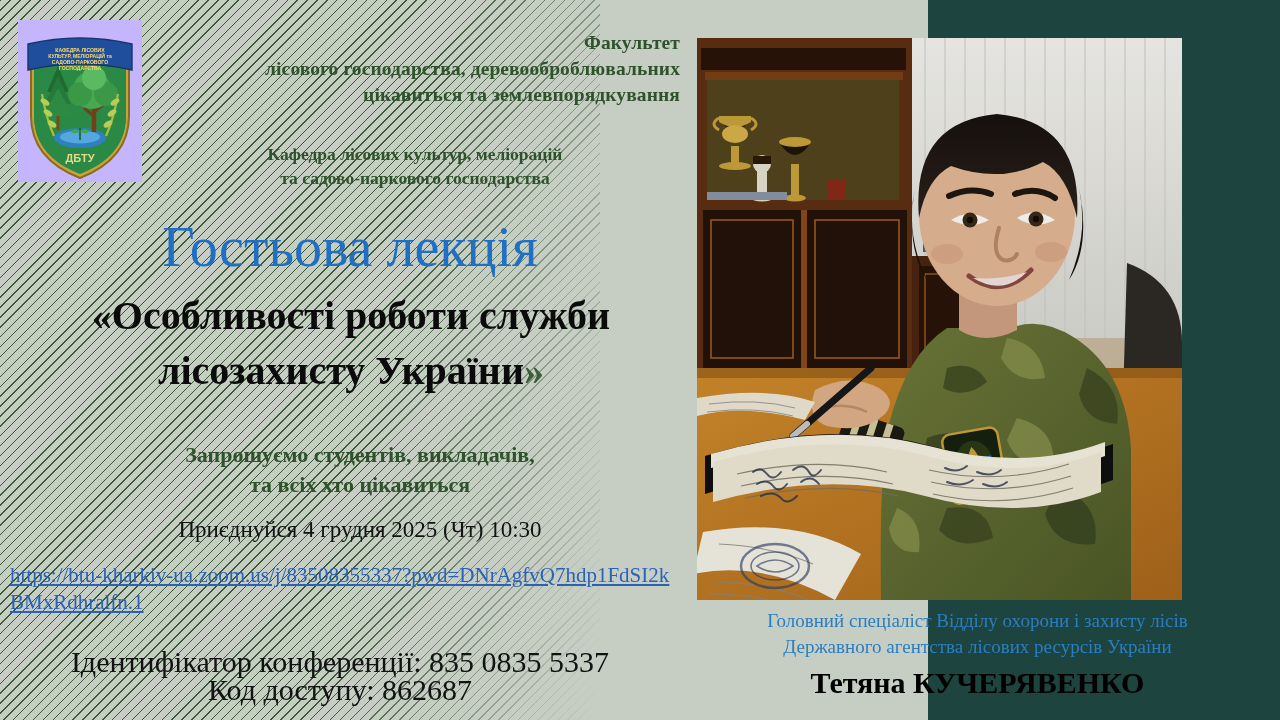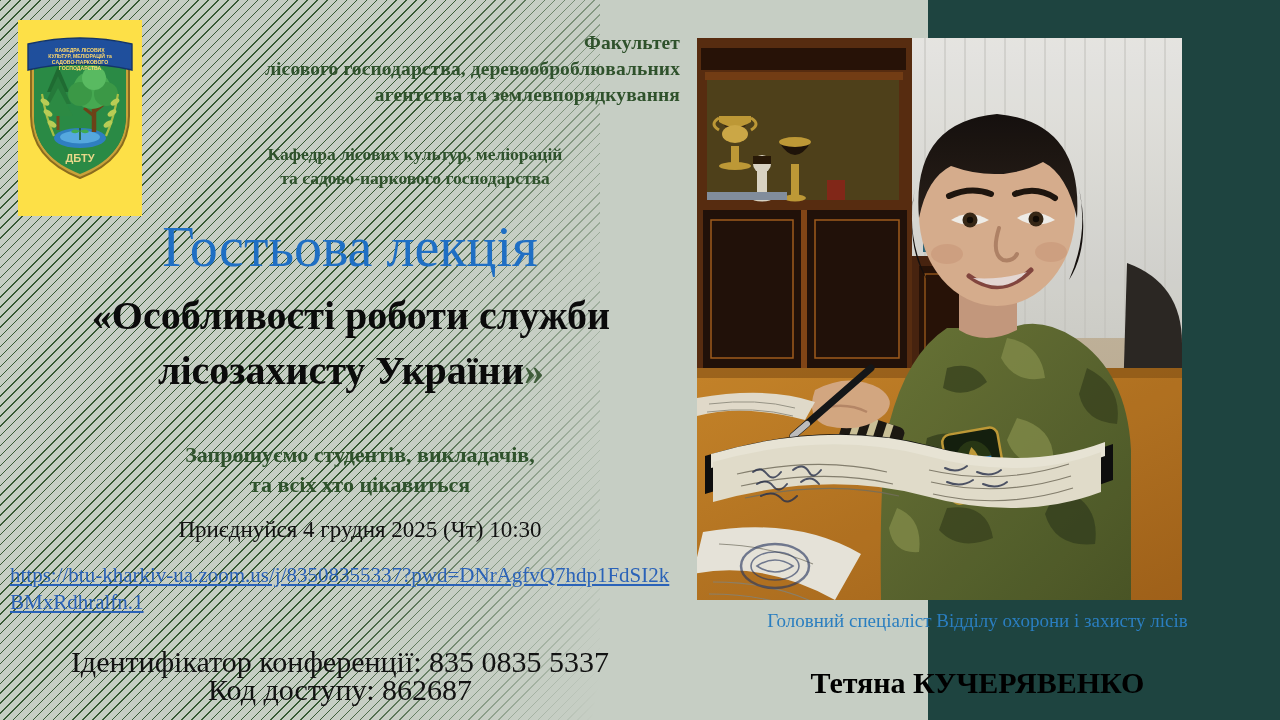--- a/index.html
+++ b/index.html
@@ -30,22 +30,22 @@
     -webkit-mask-image:linear-gradient(100deg,#000 0%,#000 62%,transparent 99%);
     mask-image:linear-gradient(100deg,#000 0%,#000 62%,transparent 99%);
   }
   
   .teal-panel{
     position:absolute;right:0;top:0;width:352px;height:720px;
     background:#1e4440;
   }
   
   .emblem-box{
-    position:absolute;left:18px;top:20px;width:124px;height:196px;
-    background:#fde047;
+    position:absolute;left:18px;top:20px;width:124px;height:162px;
+    background:#c4b5fd;
   }
   .emblem-svg{display:block;width:124px;height:162px;}
   
   .faculty{
     position:absolute;left:150px;top:30px;width:530px;
     text-align:right;color:#2f522c;
     font-weight:bold;font-size:19.5px;line-height:26px;
     letter-spacing:.1px;
   }
   .dept{
@@ -170,21 +170,21 @@
       <text x="62" y="31.5" text-anchor="middle" font-family="Liberation Sans, sans-serif" font-size="5.1" font-weight="bold" fill="#ffd96b">КАФЕДРА ЛІСОВИХ</text>
       <text x="62" y="37.5" text-anchor="middle" font-family="Liberation Sans, sans-serif" font-size="5.1" font-weight="bold" fill="#ffd96b">КУЛЬТУР, МЕЛІОРАЦІЙ та</text>
       <text x="62" y="43.5" text-anchor="middle" font-family="Liberation Sans, sans-serif" font-size="5.1" font-weight="bold" fill="#ffd96b">САДОВО-ПАРКОВОГО</text>
       <text x="62" y="49.5" text-anchor="middle" font-family="Liberation Sans, sans-serif" font-size="5.1" font-weight="bold" fill="#ffd96b">ГОСПОДАРСТВА</text>
     </svg>
   </div>
 
   <div class="faculty">
     <div>Факультет</div>
     <div>лісового господарства, деревооброблювальних</div>
-    <div>агентства та землевпорядкування</div>
+    <div>цікавиться та землевпорядкування</div>
   </div>
 
   <div class="dept">
     <div>Кафедра лісових культур,  меліорацій</div>
     <div>та  садово-паркового господарства</div>
   </div>
 
   <div class="lecture-kicker">Гостьова лекція</div>
 
   <div class="lecture-title">
@@ -396,16 +396,17 @@
         <ellipse cx="78" cy="528" rx="24" ry="14" fill="none" stroke="#2a3a66" stroke-width="1.6"></ellipse>
         <path d="M60 528 q18 -12 36 0 q-18 12 -36 0 z" fill="none" stroke="#2a3a66" stroke-width="1.6"></path>
       </g>
 
       <rect x="0" y="0" width="485" height="562" fill="#000" opacity="0.06"></rect>
     </svg>
   </div>
 
   <div class="speaker-role">
     <div>Головний спеціаліст Відділу охорони і захисту лісів</div>
+    <div>Державного агентства лісових ресурсів України</div>
   </div>
   <div class="speaker-name">Тетяна КУЧЕРЯВЕНКО</div>
 
 </div>
 
 </body></html>

